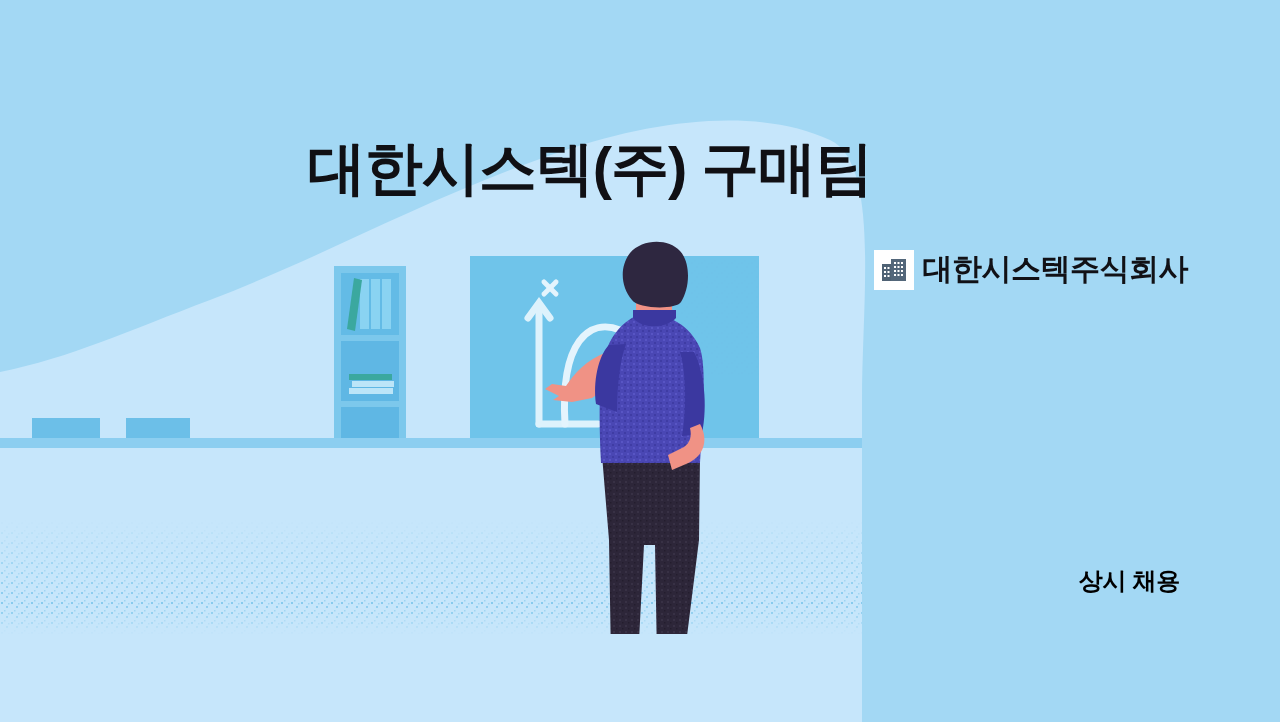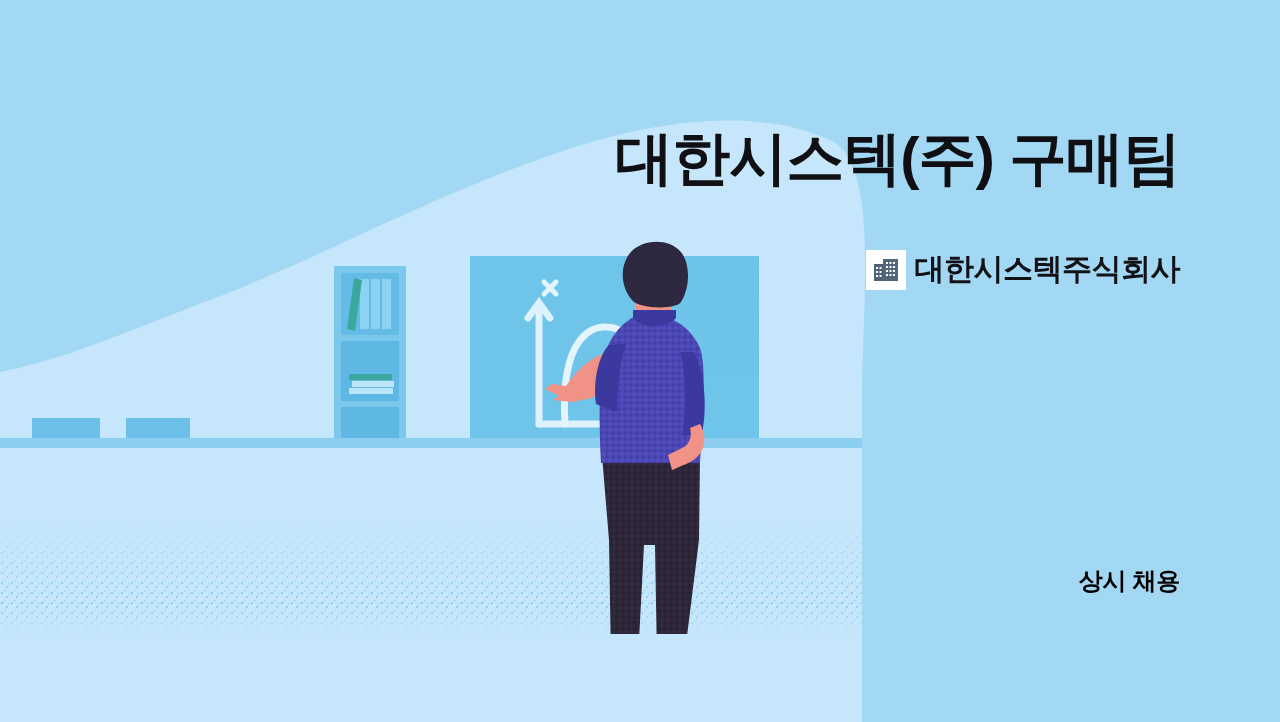--- a/index.html
+++ b/index.html
@@ -36,33 +36,33 @@
     top: 0;
     width: 862px;
     height: 634px;
   }
   .illus-svg { display: block; width: 862px; height: 634px; }
 
   
   .title {
     position: absolute;
     left: 0;
-    top: 126px;
+    top: 136px;
     width: 1180px;
-    text-align: right;
+    text-align: center;
     font-size: 58px;
     font-weight: bold;
     line-height: 1.12;
     color: #101014;
     letter-spacing: -1px;
     white-space: nowrap;
   }
   .company-row {
     position: absolute;
-    left: 0;
+    left: 8px;
     top: 249px;
     width: 1180px;
     display: flex;
     justify-content: flex-end;
     align-items: center;
     gap: 9px;
   }
   .company-logo {
     width: 40px;
     height: 40px;

